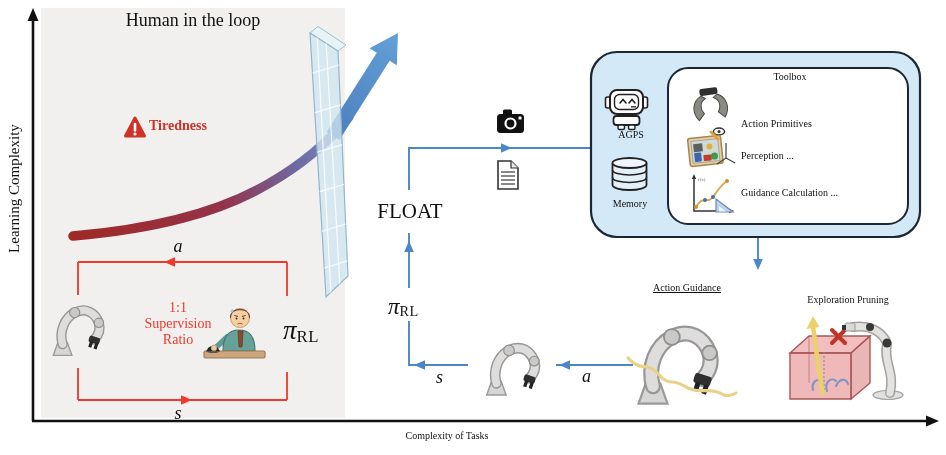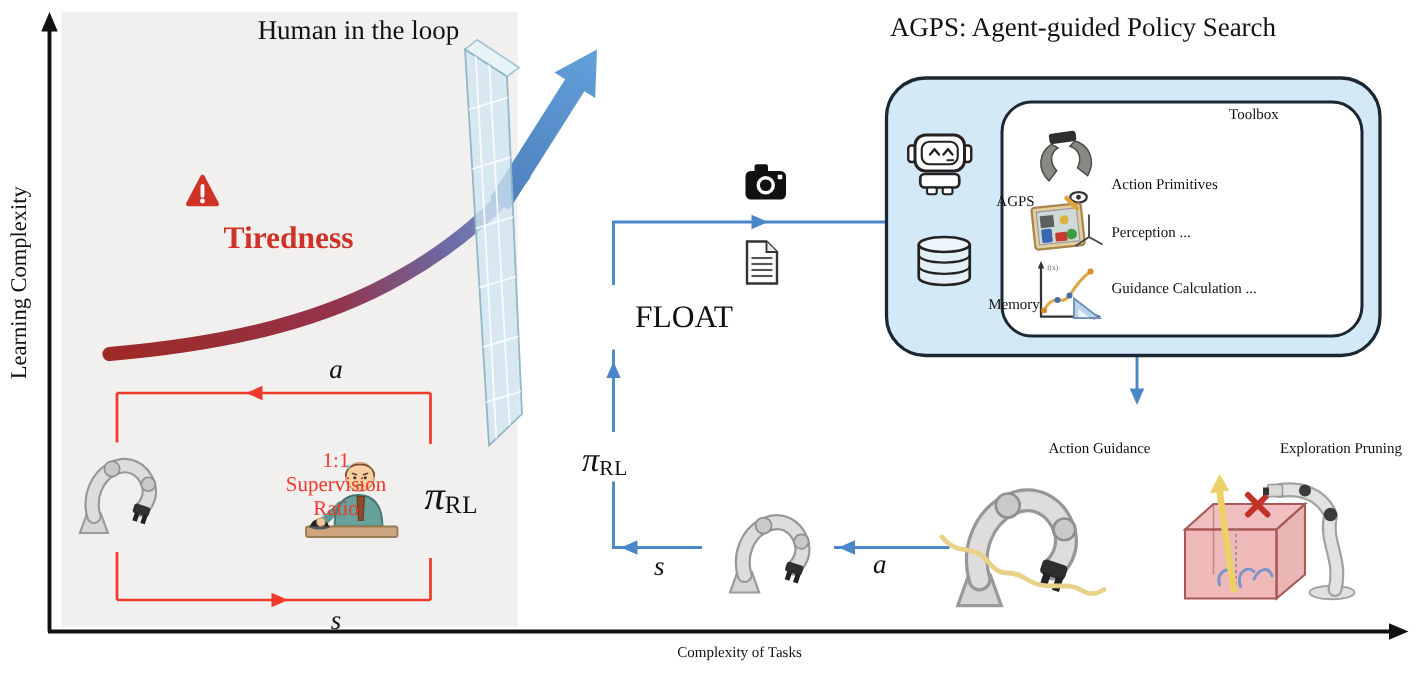--- a/index.html
+++ b/index.html
@@ -1,21 +1,21 @@
 <!DOCTYPE html>
 <html style="--accent-blue: #4a86c8; --loop-red: #ee392b; --warning-red: #cf3227; --curve-start: #9e2a26; --curve-end: #7e97c9; --agps-box-fill: #d4e9f7; --box-stroke: #1b2733; --panel-gray: #f1f0ef;"><head>
 <meta charset="utf-8">
 <style>
   html,body{margin:0;padding:0;background:#ffffff;}
   #canvas{position:relative;width:946px;height:455px;background:#ffffff;overflow:hidden;
           font-family:"Liberation Serif","DejaVu Serif",serif;color:#111;}
   .panel{position:absolute;left:41px;top:8px;width:304px;height:410px;background:var(--panel-gray,#f1f0ef);}
   svg.layer{position:absolute;left:0;top:0;width:946px;height:455px;}
   .t{position:absolute;white-space:nowrap;font-family:"Liberation Serif","DejaVu Serif",serif;color:#111;}
-  .ctr{text-align:center;padding-left:46px;}
+  .ctr{text-align:center;}
   .m{font-style:italic;}
   .ylabel{left:-81px;top:180px;width:190px;font-size:15px;text-align:center;
           transform:rotate(-90deg);transform-origin:center center;}
   .title{font-size:18px;}
   .red{color:var(--loop-red,#ee392b);}
   .warn{color:var(--warning-red,#d0352a);font-weight:bold;}
   .sup{font-size:14px;font-weight:normal;line-height:16px;}
   .pi{font-style:italic;}
   .sub{font-style:normal;font-size:62%;vertical-align:-14%;letter-spacing:0.5px;}
   .pil{font-size:27px;background:var(--panel-gray,#f1f0ef);padding:0 3px;}
@@ -261,22 +261,21 @@
         <circle cx="887" cy="343" r="4.5" fill="#3a3a3a"></circle>
         <circle cx="870" cy="327" r="4" fill="#3a3a3a"></circle>
         <rect x="845" y="323" width="10" height="8" rx="1.5" fill="#d9d9d7" stroke="#999" stroke-width="1"></rect>
         <rect x="842" y="325" width="4" height="5" fill="#333"></rect>
       </g>
     </g>
   </svg>
 
   <div class="t ylabel">Learning Complexity</div>
   <div class="t title ctr" style="left:41px;top:10px;width:304px;">Human in the loop</div>
-  <div class="t title ctr" style="left:496px;top:8px;width:360px;">AGPS: Agent-guided Policy Search</div>
-  <div class="t warn" style="left:149px;top:118px;font-size:21px;margin-top:28px;">Tiredness</div>
+  <div class="t warn" style="left:149px;top:118px;font-size:14px;">Tiredness</div>
 
   <div class="t m lbl18 ctr" style="left:168px;top:236px;width:20px;">a</div>
   <div class="t m lbl18 ctr" style="left:168px;top:403px;width:20px;">s</div>
 
   <div class="t ctr sup red" style="left:128px;top:300px;width:100px;">
     <div>1:1</div>
     <div>Supervision</div>
     <div>Ratio</div>
   </div>
 
@@ -295,17 +294,17 @@
 
   <div class="t ctr lbl15" style="left:601px;top:129px;width:60px;">AGPS</div>
   <div class="t ctr lbl15" style="left:597px;top:198px;width:66px;">Memory</div>
 
   <div class="t ctr lbl15" style="left:672px;top:71px;width:236px;">Toolbox</div>
   <div class="t lbl15" style="left:741px;top:118px;text-align:right;">Action Primitives</div>
   <div class="t lbl15" style="left:741px;top:150px;">Perception ...</div>
   <div class="t lbl15" style="left:741px;top:187px;">Guidance Calculation ...</div>
   <div class="t tiny" style="left:698px;top:177px;">f(x)</div>
 
-  <div class="t ctr lbl15" style="left:626px;top:294px;width:122px;">Action Guidance</div>
+  <div class="t ctr lbl15" style="left:626px;top:282px;width:122px;text-decoration:underline;">Action Guidance</div>
   <div class="t ctr lbl15" style="left:774px;top:294px;width:148px;">Exploration Pruning</div>
 
   <div class="t ctr lbl15" style="left:357px;top:430px;width:180px;">Complexity of Tasks</div>
 </div>
 
 </body></html>

